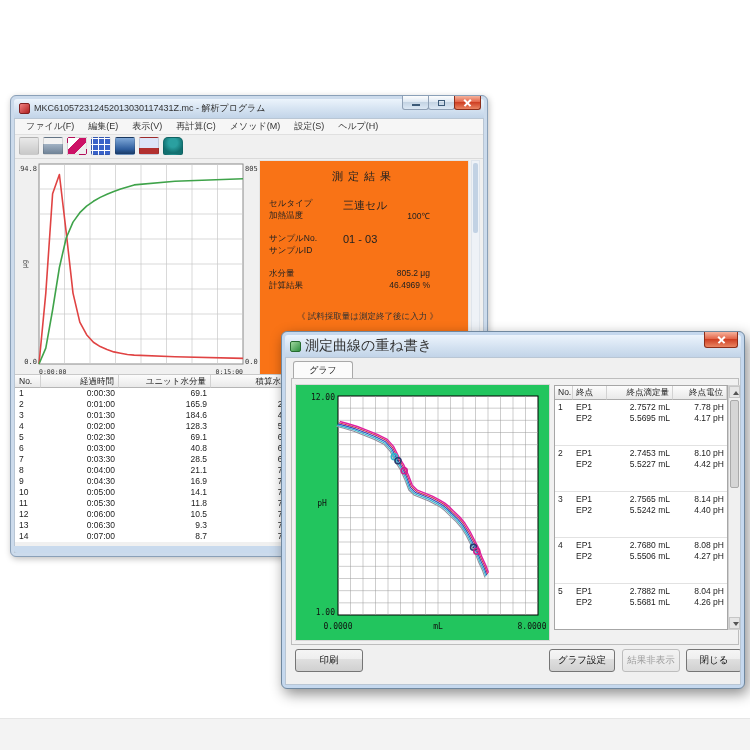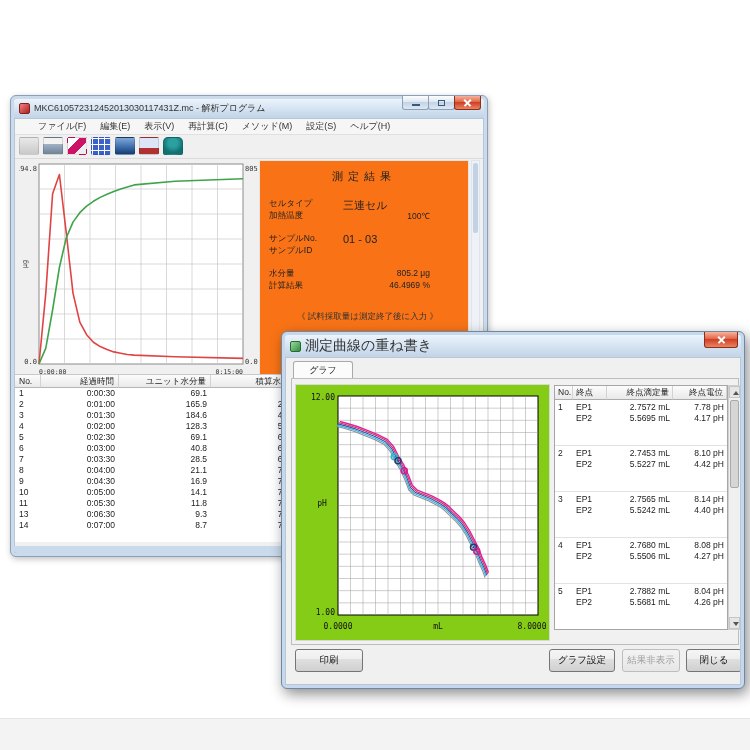--- a/index.html
+++ b/index.html
@@ -34,21 +34,21 @@
   .g-min{width:8px;height:2px;background:#3c5a78;margin-top:5px;}
   .g-max{width:7px;height:6px;border:1.5px solid #3c5a78;}
   .g-x{position:relative;width:9px;height:9px;}
   .g-x i{position:absolute;left:0;top:4px;width:9px;height:1.6px;background:#fff;display:block;}
   .g-x i:first-child{transform:rotate(45deg);} .g-x i:last-child{transform:rotate(-45deg);}
 
   
   #win1-client{position:absolute;left:3px;top:22px;right:3px;bottom:3px;background:#f0f0f0;
                border:1px solid #b9c6d4;overflow:hidden;}
   #menubar1{height:16px;background:#f6f6f6;border-bottom:1px solid #e0e0e0;font-size:9px;
-            display:flex;align-items:center;padding-left:16px;color:#333;}
+            display:flex;align-items:center;padding-left:4px;color:#333;}
   .menu-item{padding:0 7px;}
   #toolbar1{height:24px;border-bottom:1px solid #dadada;display:flex;align-items:flex-start;
             gap:4px;padding:2px 0 0 4px;}
   .tbicon{width:20px;height:18px;border-radius:2px;border:1px solid rgba(0,0,0,.12);}
   .tbicon-report-icon{background:linear-gradient(#e9e9e9,#c9c9c9);}
   .tbicon-print-icon{background:linear-gradient(#f2f2f2 40%,#9fb0c2 40%,#6f8296);}
   .tbicon-pen-icon{background:linear-gradient(135deg,#fff 35%,#cc1166 35%,#cc1166 65%,#eee 65%);}
   .tbicon-grid-icon{background-color:#3a62c8;background-image:linear-gradient(#fff 1.5px,transparent 1.5px),linear-gradient(90deg,#fff 1.5px,transparent 1.5px);background-size:6px 6px;}
   .tbicon-monitor-icon{background:linear-gradient(#7fa8d8,#2f5e9e 70%,#1a3a66);}
   .tbicon-table-icon{background:linear-gradient(#dde4f8 60%,#b23030 60%);}
@@ -87,21 +87,21 @@
   #win1-bottom{position:absolute;left:3px;right:3px;bottom:3px;height:7px;background:#c9daed;border-radius:0 0 3px 3px;}
 
   
   #win2-client{position:absolute;left:3px;top:25px;right:3px;bottom:3px;background:#f0f0f0;
                border:1px solid #b9c6d4;overflow:hidden;}
   #tab-graph{position:absolute;left:7px;top:3px;width:60px;height:18px;background:#fbfbfb;
              border:1px solid #a9a9a9;border-bottom:none;border-radius:3px 3px 0 0;
              font-size:9px;display:flex;align-items:center;justify-content:center;}
   #tabpage{position:absolute;left:5px;top:20px;width:448px;height:267px;border:1px solid #bdbdbd;
            background:#f1f1f1;}
-  #graphbox{position:absolute;left:9px;top:26px;width:255px;height:257px;background:#84cc16;border:1px solid #d8d8d8;}
+  #graphbox{position:absolute;left:9px;top:26px;width:255px;height:257px;background:#22c55e;border:1px solid #d8d8d8;}
 
   
   #table2{position:absolute;left:268px;top:27px;width:174px;height:245px;background:#fff;
           border:1px solid #a6a6a6;font-size:8.5px;overflow:hidden;}
   .t2-head{display:flex;height:14px;}
   .t2-head div{background:linear-gradient(#fcfcfc,#e9e9e9);border-right:1px solid #d2d2d2;
                border-bottom:1px solid #ababab;padding:0 3px;line-height:13px;}
   .t2r{display:flex;border-bottom:1px solid #e2e2e2;height:46px;}
   .t2r > div{padding:2px 3px 0 3px;line-height:10.5px;}
   .c2-no{width:18px;flex:0 0 auto;}
@@ -314,20 +314,27 @@
               <div class="c-time">0:05:00</div>
               <div class="c-unit">14.1</div>
               <div class="c-cum">738.4</div>
               <div class="c-fill"></div>
             </div>
             <div class="t1r">
               <div class="c-no">11</div>
               <div class="c-time">0:05:30</div>
               <div class="c-unit">11.8</div>
               <div class="c-cum">750.2</div>
+              <div class="c-fill"></div>
+            </div>
+            <div class="t1r">
+              <div class="c-no">12</div>
+              <div class="c-time">0:06:00</div>
+              <div class="c-unit">10.5</div>
+              <div class="c-cum">760.7</div>
               <div class="c-fill"></div>
             </div>
             <div class="t1r">
               <div class="c-no">13</div>
               <div class="c-time">0:06:30</div>
               <div class="c-unit">9.3</div>
               <div class="c-cum">770.0</div>
               <div class="c-fill"></div>
             </div>
             <div class="t1r">

